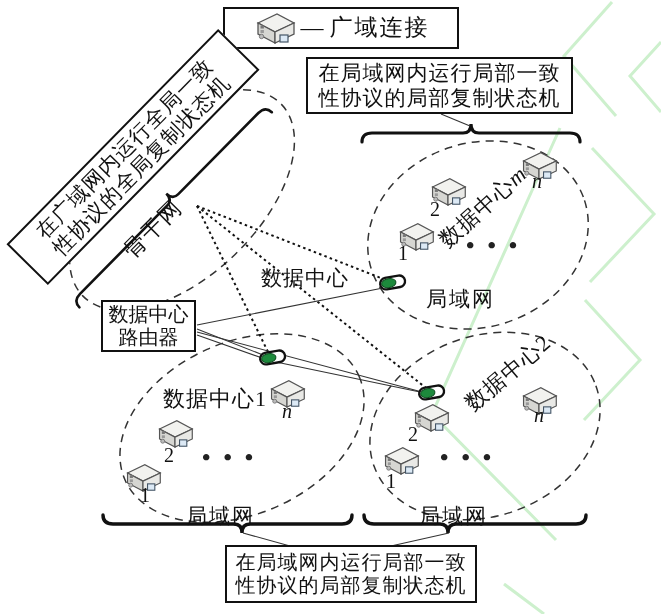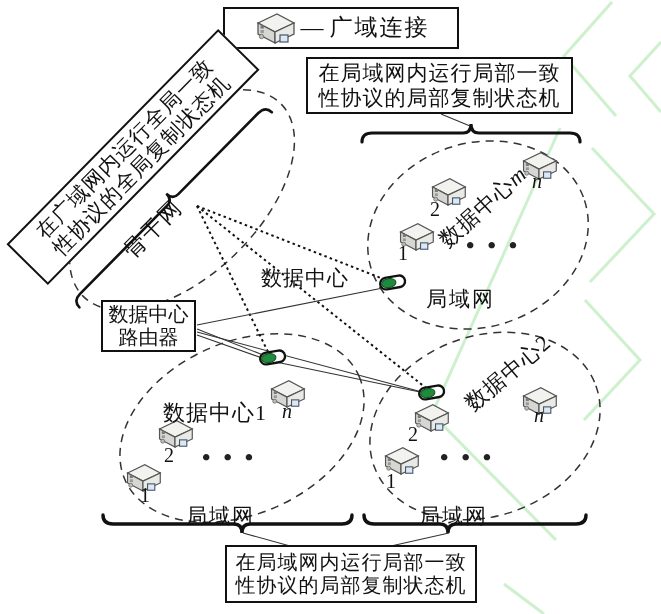--- a/index.html
+++ b/index.html
@@ -15,21 +15,21 @@
   .num{font-size:20px;}
   #legend-box{left:223px;top:7px;width:236px;height:42px;border-width:2.5px;
               flex-direction:row;gap:4px;font-size:23px;letter-spacing:2px;}
   #lan-box-top{left:306px;top:57px;width:267px;height:57px;font-size:21px;letter-spacing:1px;}
   #wan-box{left:-18px;top:128px;width:302px;height:58px;transform:rotate(-45.5deg);
            font-size:21px;letter-spacing:1px;border-width:2.5px;}
   #backbone-label{left:110px;top:216px;width:86px;transform:rotate(-45deg);font-size:22px;letter-spacing:2px;}
   #router-box{left:101px;top:300px;width:95px;height:52px;border-width:2.5px;font-size:20px;}
   #wan-link-label{left:257px;top:266px;width:96px;font-size:21px;letter-spacing:1px;}
   #dc-m-title{left:420px;top:194px;width:126px;transform:rotate(-42deg);font-size:22px;letter-spacing:1px;}
-  #dc1-title{left:163px;top:400px;font-size:22px;letter-spacing:1px;}
+  #dc1-title{left:163px;top:386px;font-size:22px;letter-spacing:1px;}
   #dc2-title{left:446px;top:360px;width:124px;transform:rotate(-40deg);font-size:22px;letter-spacing:1px;}
   .lan-label{font-size:21px;letter-spacing:2px;margin-top:24px;}
   #lan-m{left:426px;top:263px;} #lan-1{left:186px;top:480px;} #lan-2{left:419px;top:480px;}
   #dots-m{left:466px;top:232px;} #dots-1{left:202px;top:444px;} #dots-2{left:440px;top:444px;}
   #bottom-box{left:225px;top:545px;width:252px;height:58px;font-size:20px;letter-spacing:1px;}
 </style>
 </head>
 <body>
 
 <div id="stage">

